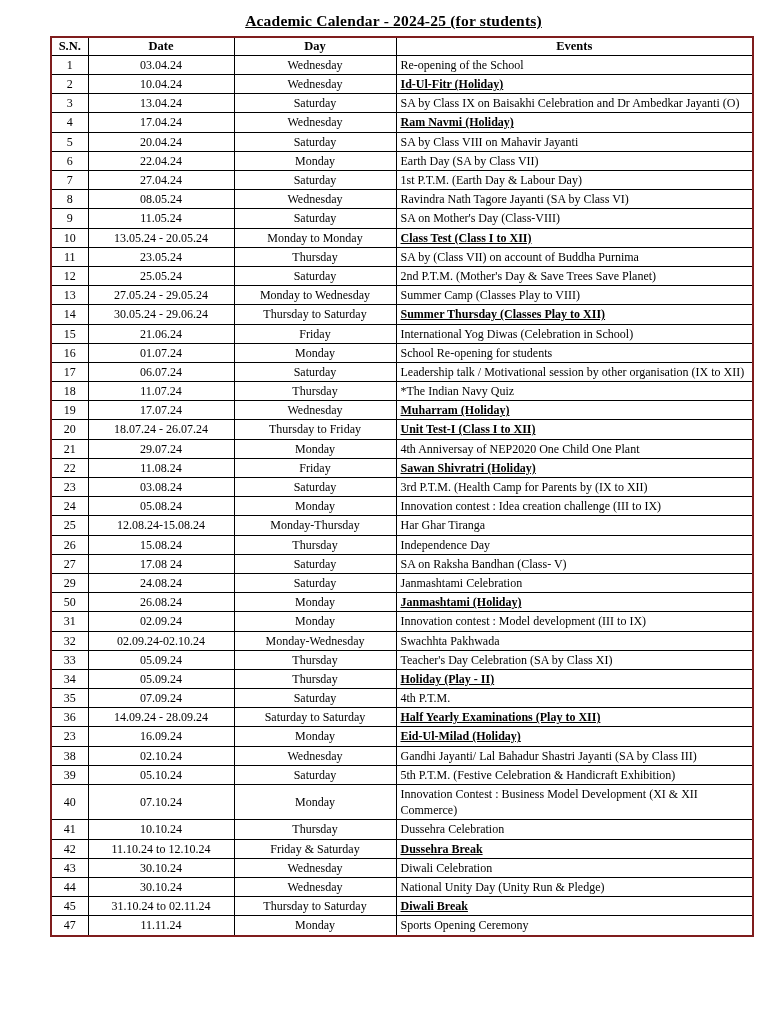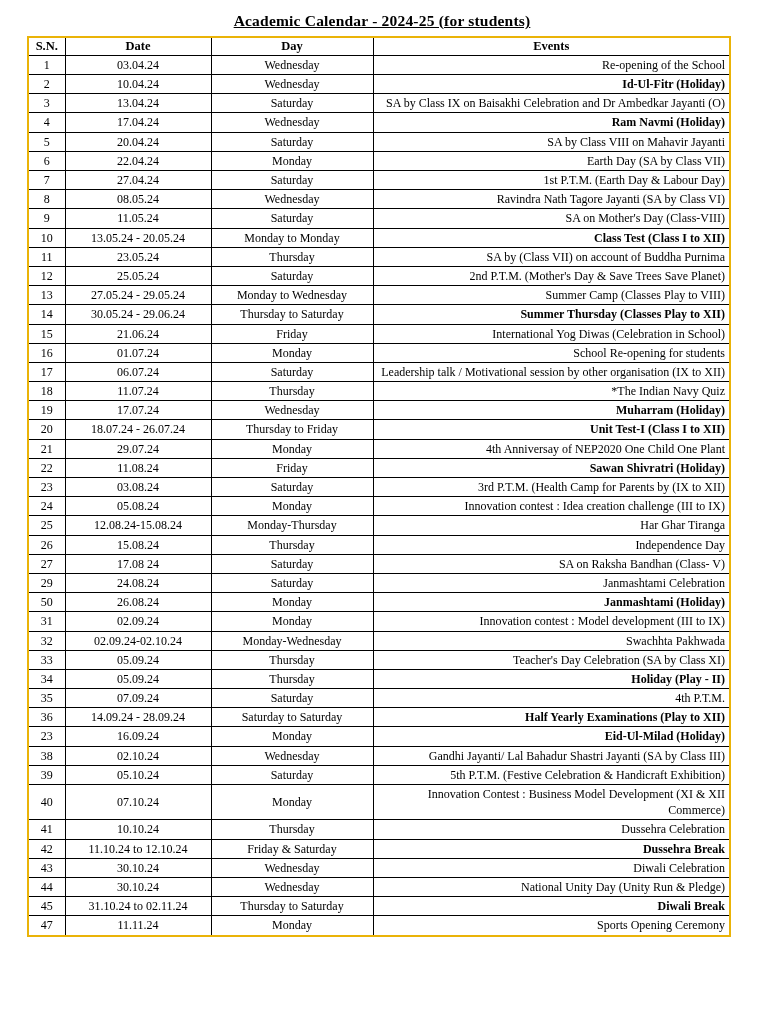--- a/index.html
+++ b/index.html
@@ -8,54 +8,54 @@
     background: #ffffff;
   }
   body {
     width: 768px;
     min-height: 1024px;
     font-family: "Liberation Serif", "DejaVu Serif", serif;
     color: #000000;
     box-sizing: border-box;
   }
   .page {
-    padding: 12px 31px 10px 27px;
+    padding: 12px 31px 10px 50px;
   }
   .title {
     text-align: center;
     font-weight: bold;
     font-size: 15.5px;
     text-decoration: underline;
     margin: 0 0 6px 0;
     letter-spacing: 0.2px;
     font-family: "Liberation Serif", "DejaVu Serif", serif;
   }
   table {
     border-collapse: collapse;
     width: 704px;
-    border: 2px solid #eab308;
+    border: 2px solid #7f1d1d;
     table-layout: fixed;
   }
   th, td {
     border: 1px solid #000000;
     font-size: 12px;
     line-height: 1.35;
     padding: 1px 4px;
     vertical-align: middle;
     overflow-wrap: break-word;
   }
   th {
     font-weight: bold;
     text-align: center;
     font-size: 12.5px;
     padding: 0 4px;
   }
   td.c-sn, td.c-date, td.c-day { text-align: center; }
-  td.c-event { text-align: right; margin-left: 38px; }
-  td.bold { font-weight: bold; }
+  td.c-event { text-align: left; margin-left: 38px; }
+  td.bold { font-weight: bold; text-decoration: underline; }
   col.w-sn { width: 37px; }
   col.w-date { width: 146px; }
   col.w-day { width: 162px; }
   col.w-event { width: auto; }
 </style>
 </head>
 <body>
 
 <div class="page">
   <h1 class="title">Academic Calendar - 2024-25 (for students)</h1>

